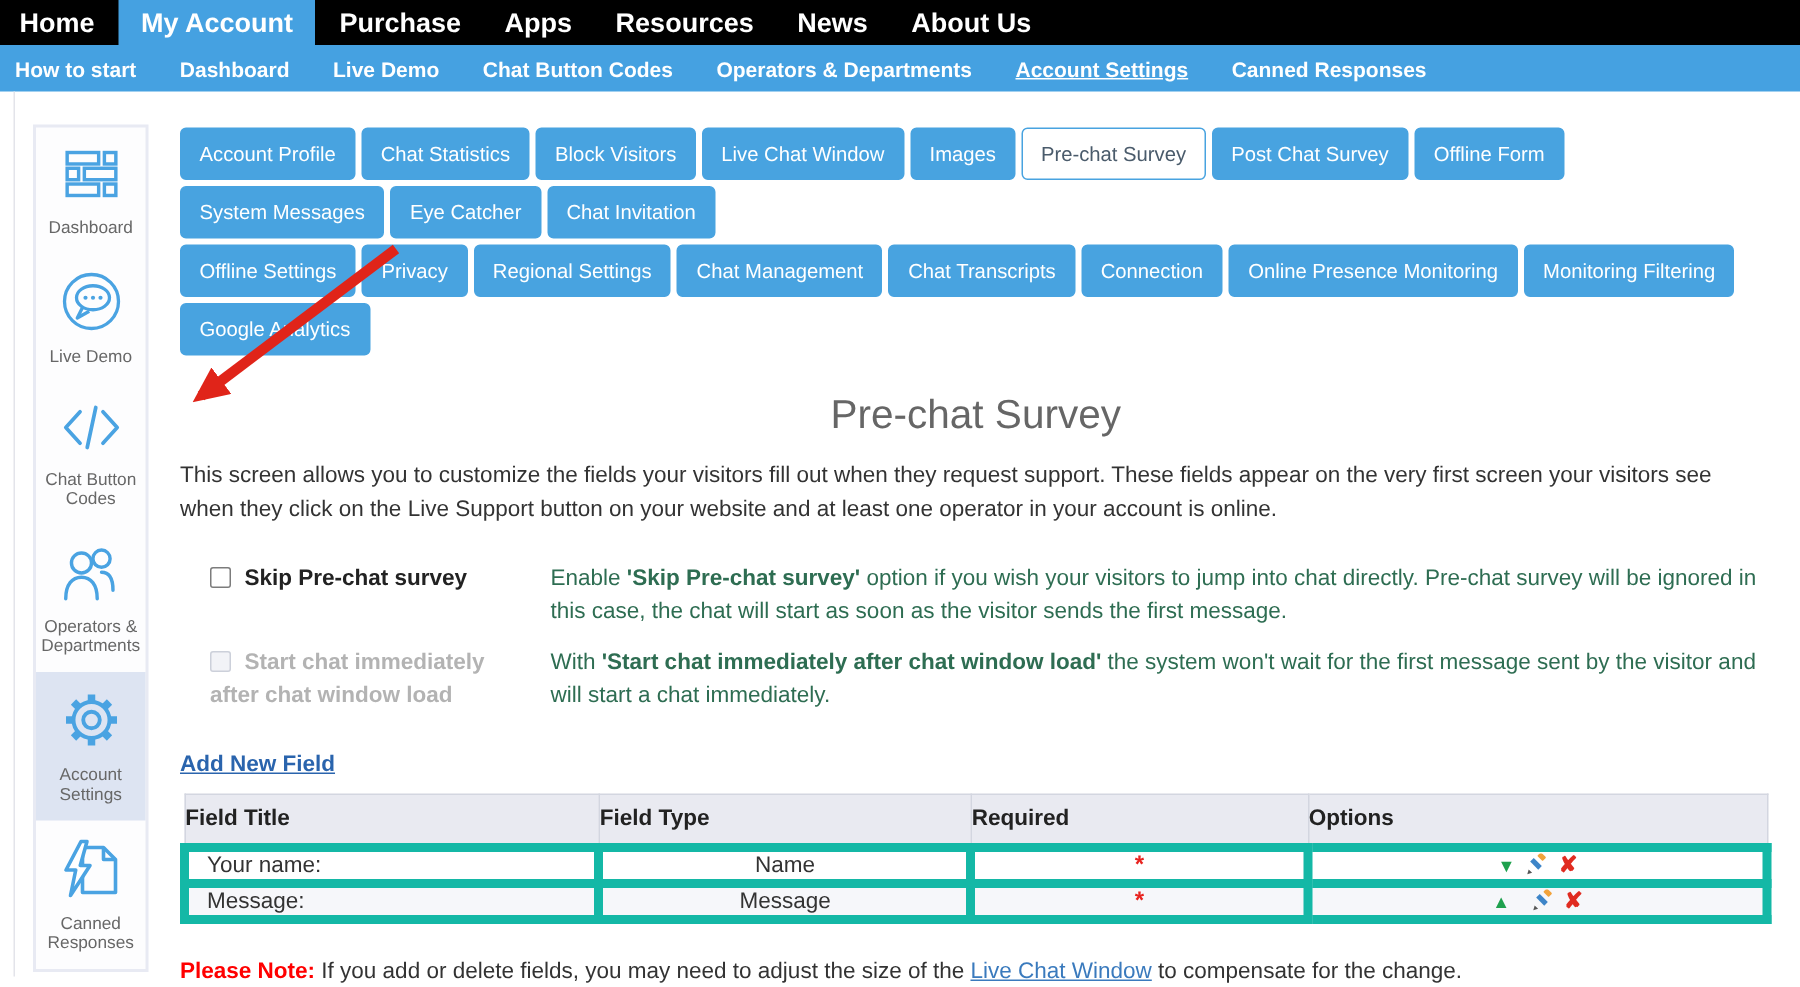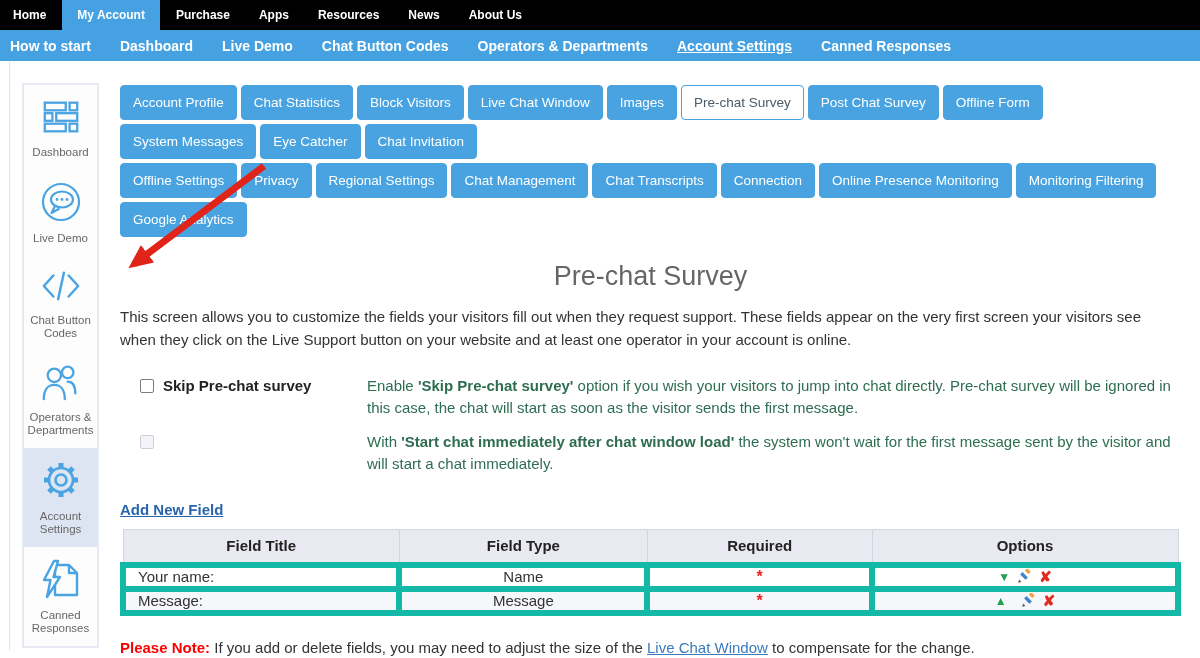--- a/index.html
+++ b/index.html
@@ -9,21 +9,21 @@
     background: #ffffff;
     position: relative;
     overflow: hidden;
   }
   
   .topbar {
     height: 30px; background: #000;
     display: flex; align-items: stretch;
   }
   .topbar .titem {
-    color: #fff; font-weight: bold; font-size: 12px;
+    color: #fff; font-weight: bold; font-size: 18px;
     display: flex; align-items: center;
     padding: 0 13px; margin-right: 3px; cursor: pointer;
   }
   .topbar .titem.active { background: #45a1e1; padding: 0 15px; }
   
   .subbar {
     height: 31px; background: #45a1e1;
     display: flex; align-items: center;
   }
   .subbar .sitem {
@@ -86,21 +86,21 @@
     display: inline-block; margin-top: 26px;
     color: #2a64ad; font-size: 15px; font-weight: bold;
     text-decoration: underline; cursor: pointer;
   }
   table.fields {
     margin-top: 10px; width: 100%;
     border-collapse: collapse; font-size: 15px;
   }
   table.fields th {
     background: #e9eaf1; border: 1px solid #d3d6e0;
-    font-weight: bold; color: #222; height: 35px; text-align: center;
+    font-weight: bold; color: #222; height: 35px; text-align: left;
   }
   table.fields td {
     border: 6px solid #14b8a6; height: 18px;
     text-align: center; color: #333; background: #fff;
   }
   table.fields tr.alt td { background: #f6f7fa; }
   table.fields td.cell-title { text-align: left; padding-left: 12px; }
   .req { color: #e8231f; font-weight: bold; font-size: 16px; }
   .opt-icons { display: flex; justify-content: center; align-items: center; gap: 7px; }
   .tri { font-size: 12px; color: #1fa14e; line-height: 1; cursor: pointer; }
@@ -250,21 +250,21 @@
   <p class="intro">This screen allows you to customize the fields your visitors fill out when they request support. These fields appear on the very first screen your visitors see when they click on the Live Support button on your website and at least one operator in your account is online.</p>
 
   <div class="opts">
     <div class="opt-left">
       <span class="cbx"></span><span>Skip Pre-chat survey</span>
     </div>
     <div class="opt-desc">
       <span>Enable </span><b>'Skip Pre-chat survey'</b><span> option if you wish your visitors to jump into chat directly. Pre-chat survey will be ignored in this case, the chat will start as soon as the visitor sends the first message.</span>
     </div>
     <div class="opt-left disabled">
-      <span class="cbx disabled"></span>
+      <span class="cbx disabled"></span><span>Start chat immediately after chat window load</span>
     </div>
     <div class="opt-desc">
       <span>With </span><b>'Start chat immediately after chat window load'</b><span> the system won't wait for the first message sent by the visitor and will start a chat immediately.</span>
     </div>
   </div>
 
   <a class="add-link">Add New Field</a>
 
   <table class="fields">
     <colgroup>

